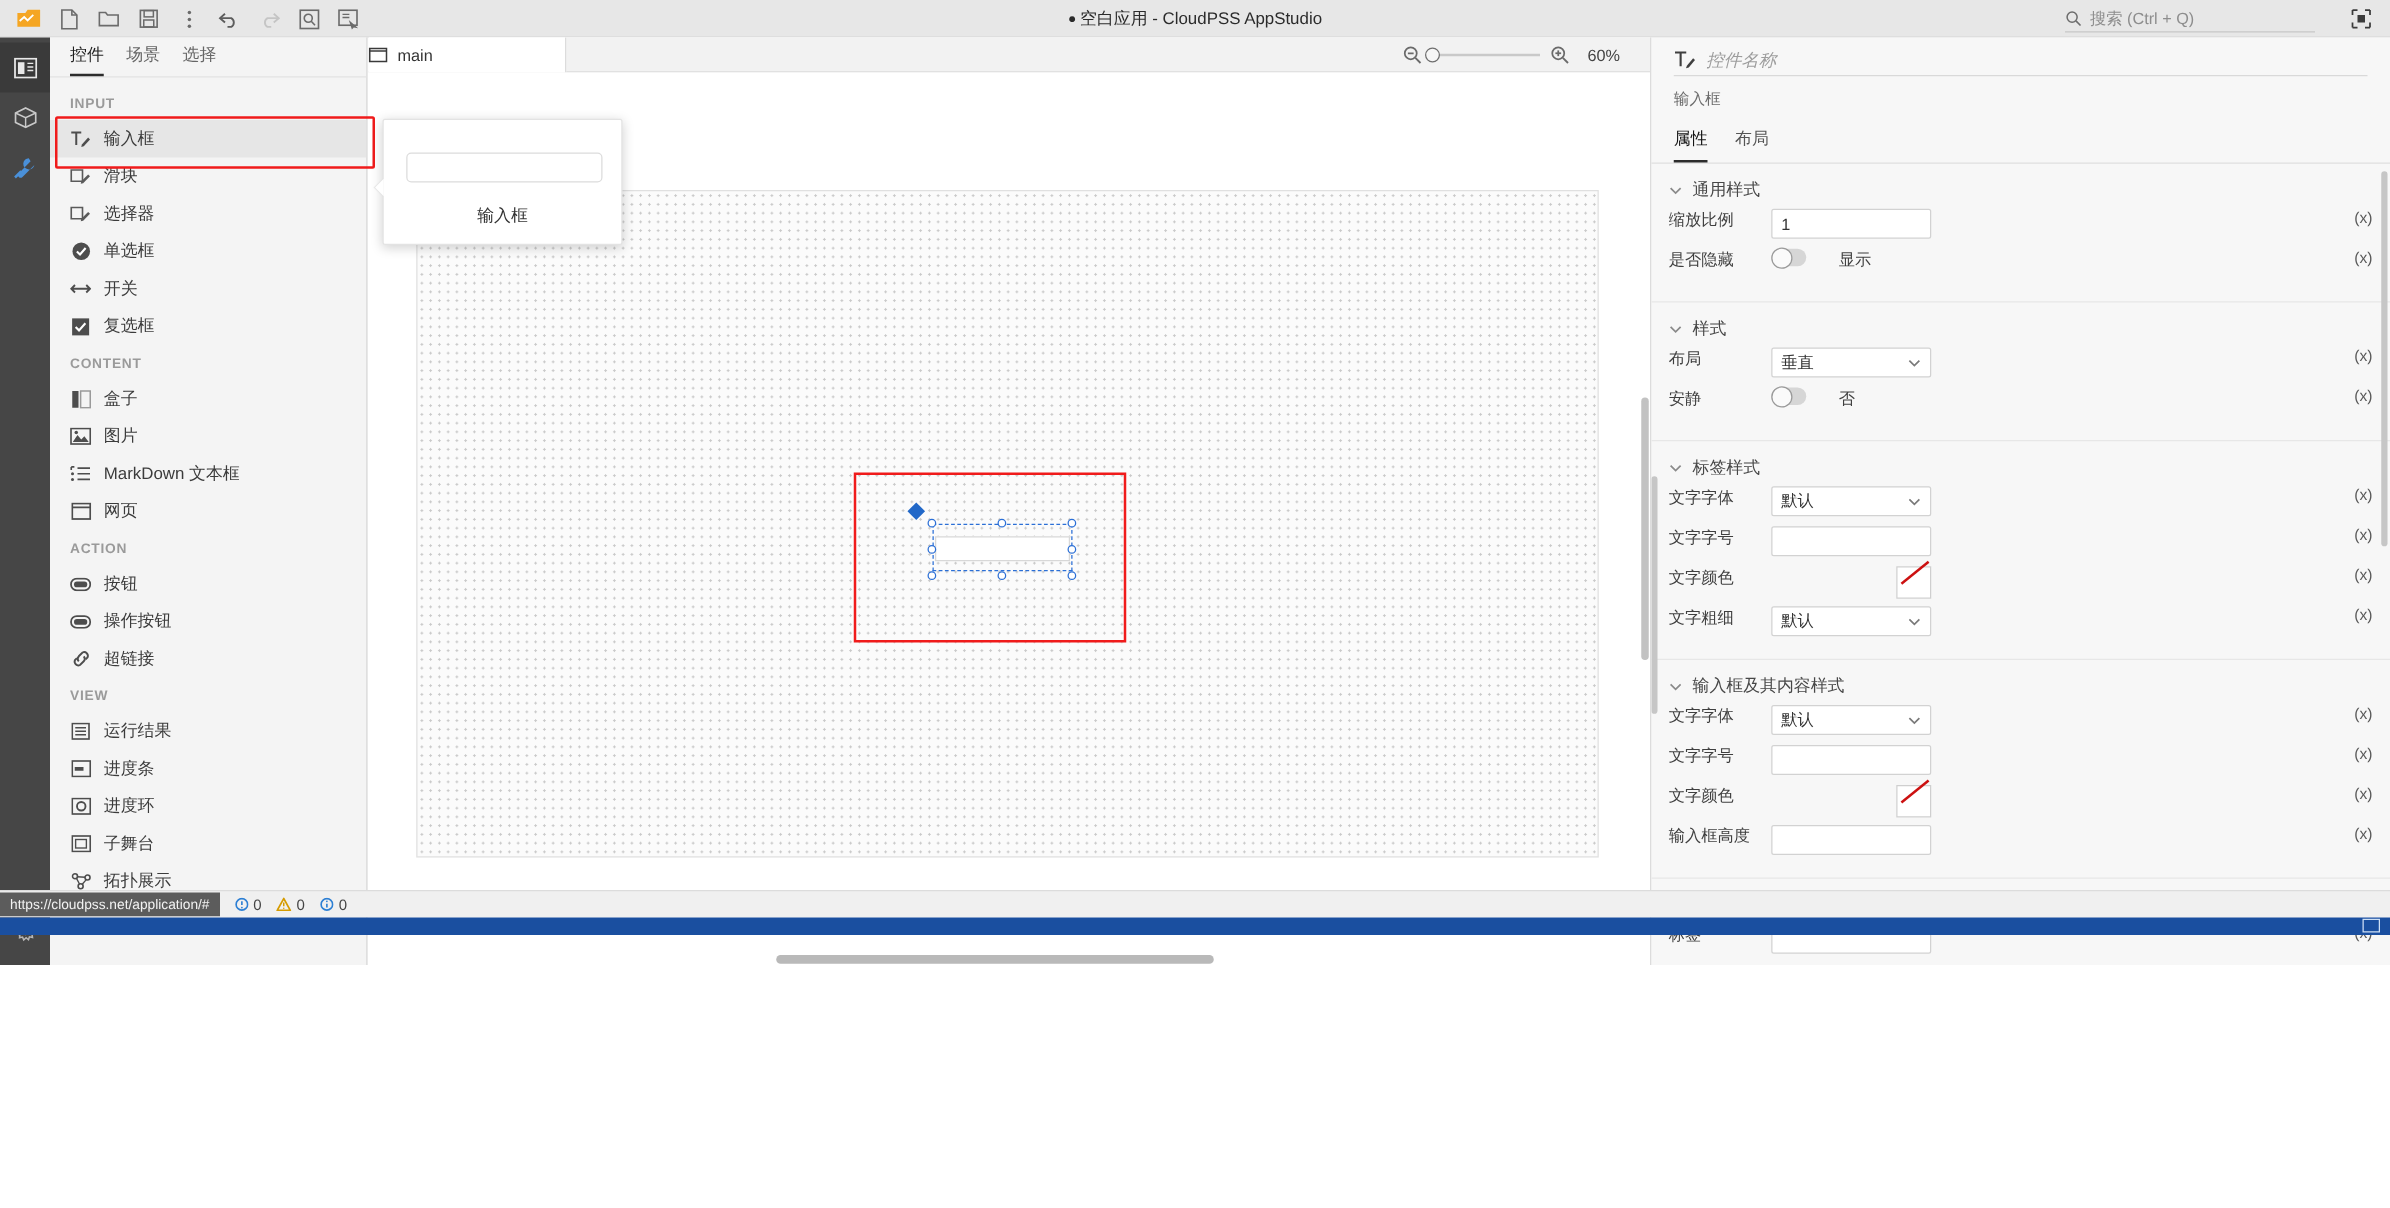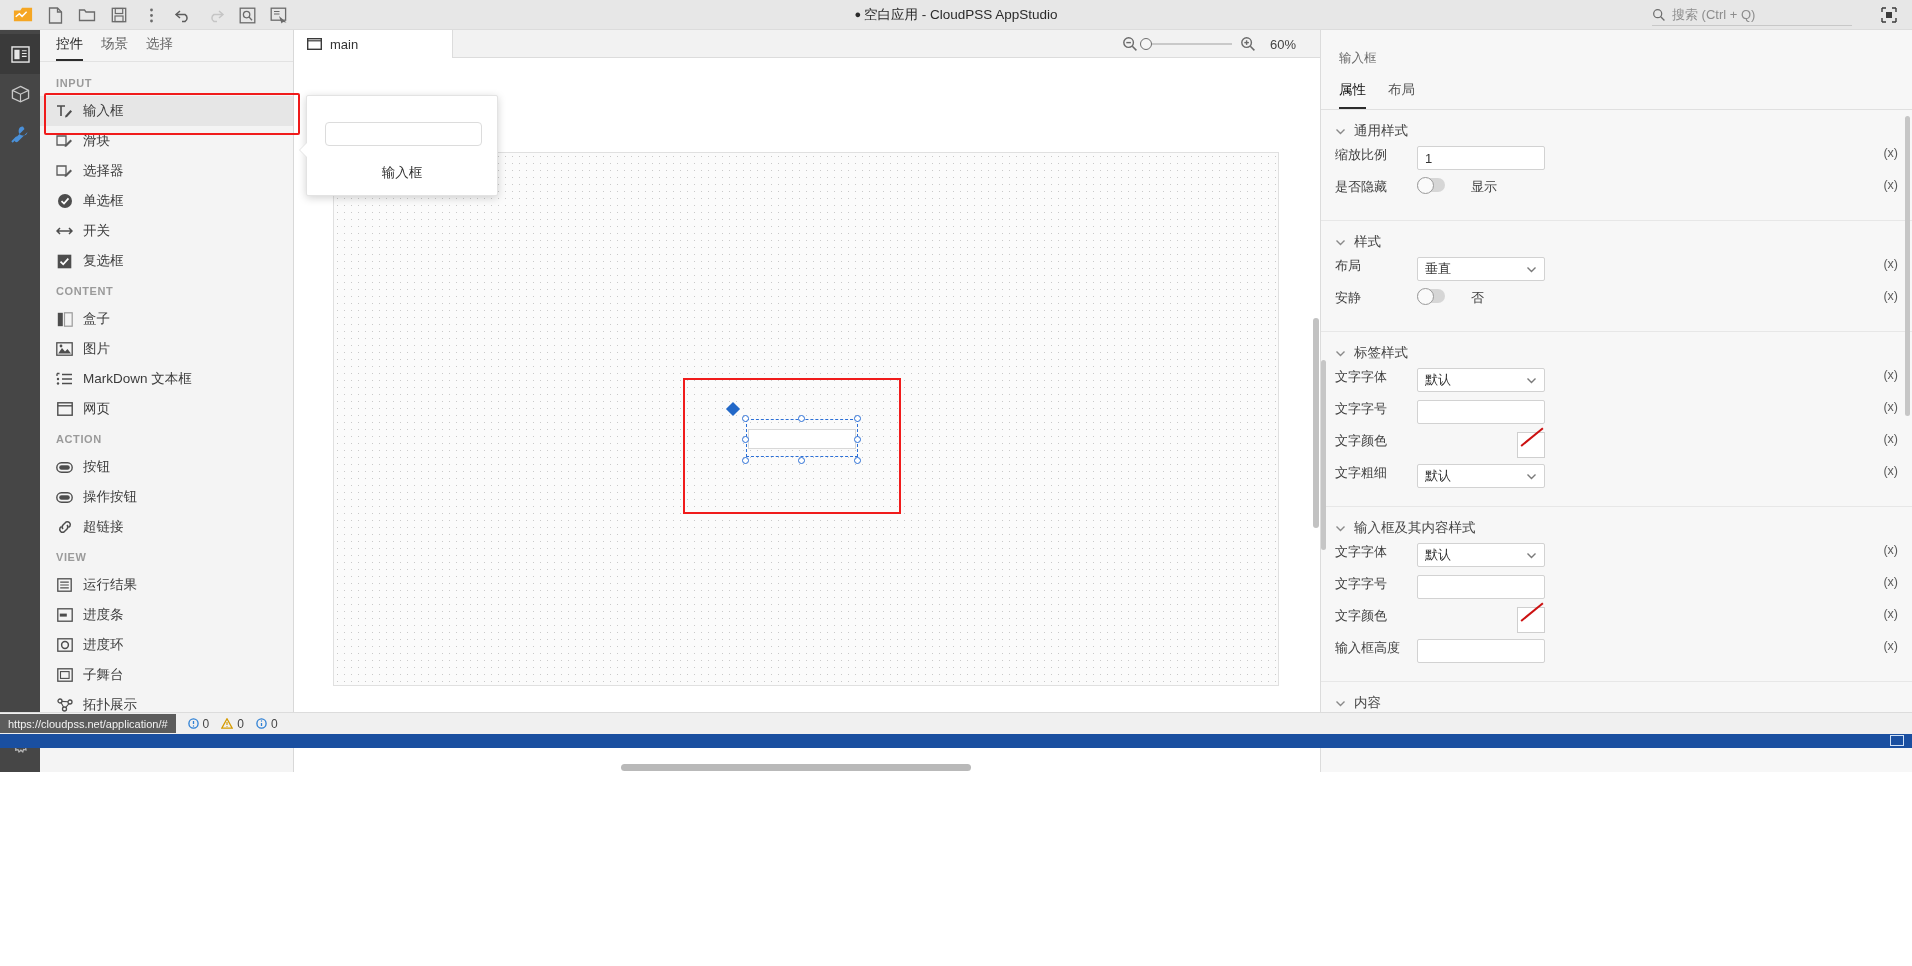--- a/index.html
+++ b/index.html
@@ -106,21 +106,21 @@
     position: absolute; left: 295px; top: 30px; right: 592px; height: 742px;
     background: #ffffff;
   }
   .tabstrip {
     position: relative; height: 28px; background: #f2f2f2;
     border-bottom: 1px solid #dcdcdc;
   }
   .doc-tab {
     position: absolute; left: 0; top: 0; height: 28px; width: 158px;
     background: #ffffff; border-right: 1px solid #dcdcdc;
-    display: flex; align-items: center; gap: 8px; padding-left: 12px;
+    display: flex; align-items: center; gap: 8px; 
     font-size: 13px; color: #333;
   }
   .zoomctl {
     position: absolute; right: 24px; top: 0; height: 28px;
     display: flex; align-items: center; gap: 8px;
     font-size: 13px; color: #444;
   }
   .zoom-slider {
     width: 86px; height: 2px; background: #c9c9c9; position: relative;
   }
@@ -667,20 +667,29 @@
       <div class="hscroll">
         <div class="hscroll-track">
           <div class="hscroll-thumb"></div>
         </div>
       </div>
     </div>
   </div>
 
   <div class="rightpanel">
     <div class="rp-header">
+      <div class="rp-namerow">
+        <span>
+          <svg width="18" height="16" viewBox="0 0 18 16">
+            <path d="M1 2 L10 2 M5.5 2 L5.5 13" stroke="#3f3f3f" stroke-width="1.7" fill="none"></path>
+            <path d="M10.5 12.5 L15.5 6.5 L17 8 L12 14 L9.8 14.6 Z" fill="#3f3f3f"></path>
+          </svg>
+        </span>
+        <input type="text" placeholder="控件名称" style="">
+      </div>
       <div class="rp-subtype">输入框</div>
     </div>
 
     <div class="rp-tabs">
       <div class="rp-tab active">属性</div>
       <div class="rp-tab">布局</div>
     </div>
 
     <div class="rp-body">
 

